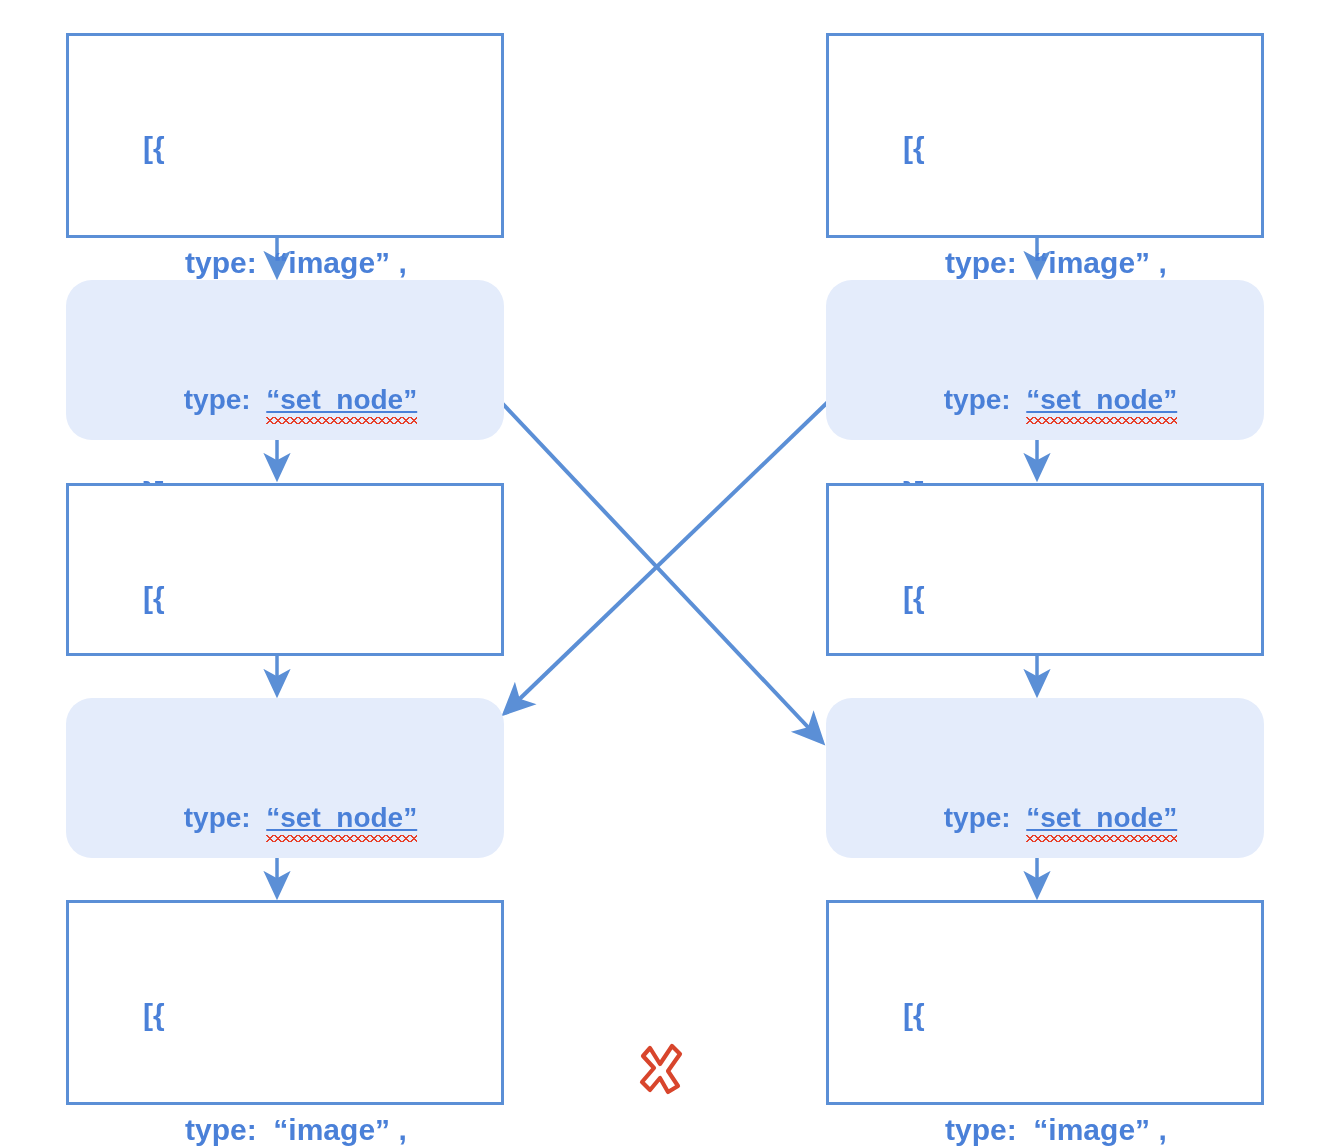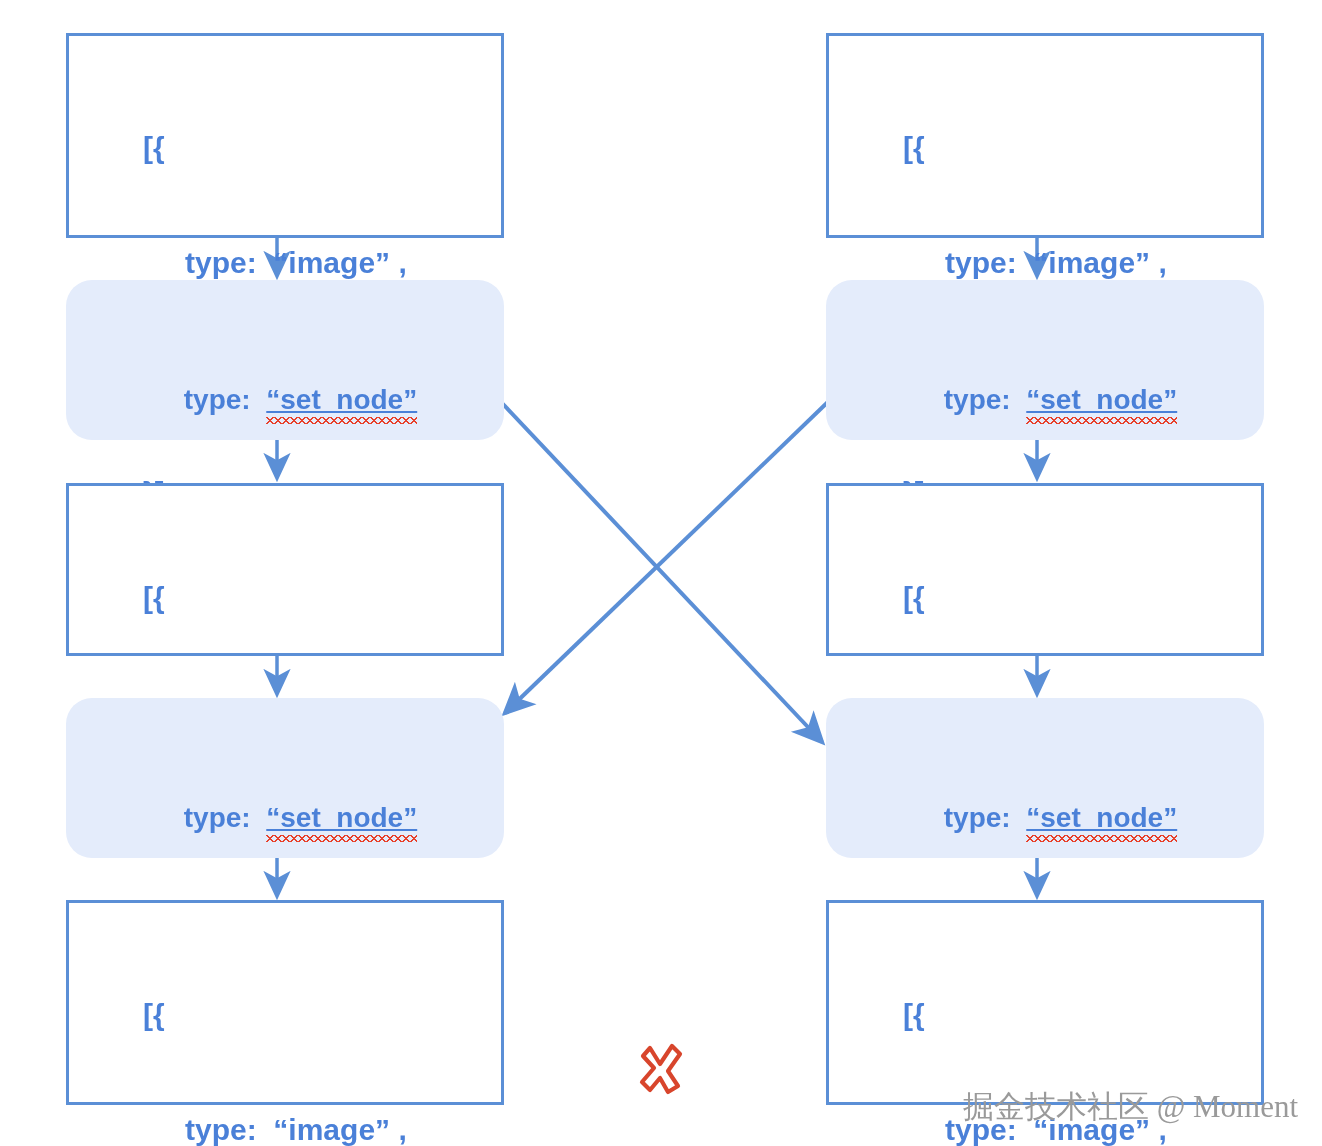--- a/index.html
+++ b/index.html
@@ -192,15 +192,14 @@
     <span class="ln ind0">[{</span>
     <span class="ln ind1"><span>type:</span>&nbsp; <span>“image”</span> <span>,</span></span>
     
     
   </div>
 
   <svg class="xmark" style="left:638px; top:1040px;" width="52" height="58" viewBox="0 0 52 58">
     <path d="M12 8 L22 24 L34 6 L42 14 L30 31 L40 46 L30 52 L22 38 L12 50 L4 42 L16 28 L5 16 Z" fill="none" stroke="#d8452c" stroke-width="4.2" stroke-linejoin="round" stroke-linecap="round"></path>
   </svg>
 
-  <div class="watermark" style="left:963px; top:1086px;">掘金技术社区 @ Moment</div>
 
 </div>
 
 </body></html>

